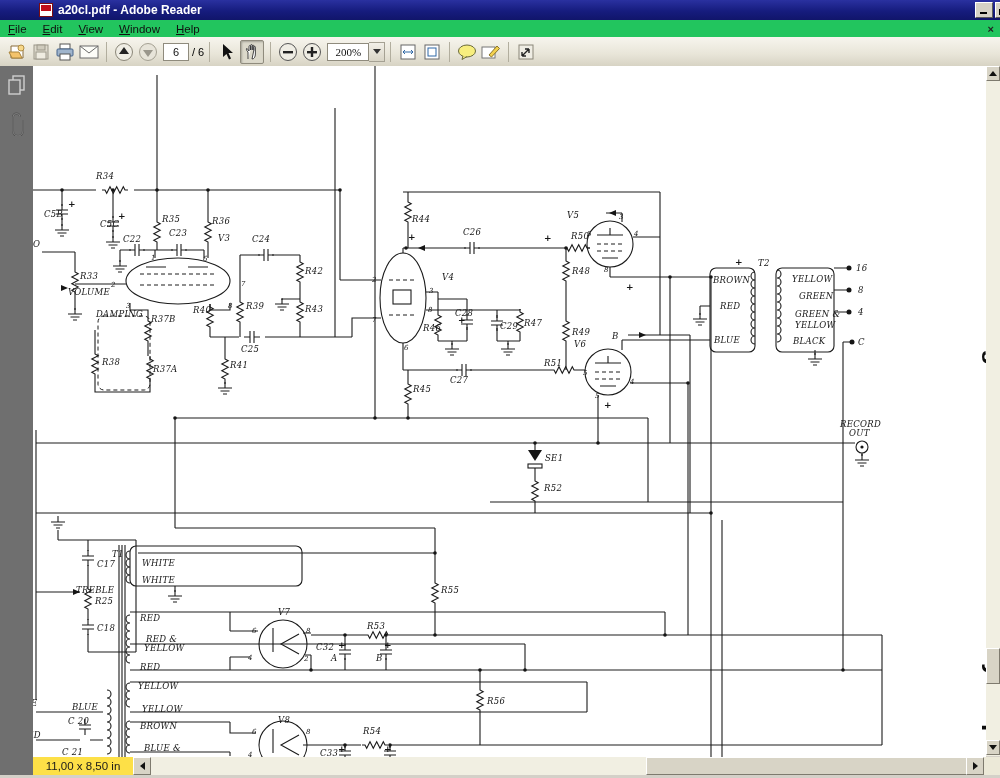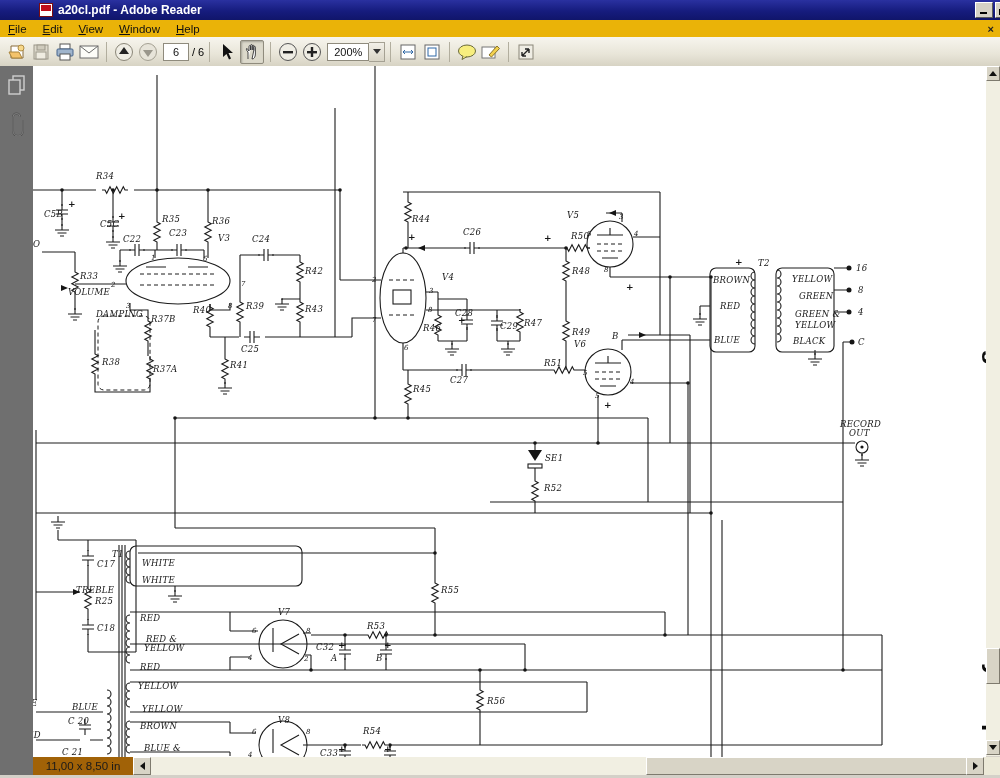--- a/index.html
+++ b/index.html
@@ -10,36 +10,36 @@
   #titlebar{position:absolute;left:0;top:0;width:1000px;height:20px;
     background:linear-gradient(180deg,#2a31a0 0%,#161c7e 55%,#10156a 100%);
     display:flex;align-items:center;color:#fff;font-weight:bold;font-size:12px;padding-left:36px;}
   #titlebar .app-ico{width:14px;height:14px;margin:0 5px 0 3px;background:#fff;
     border:1px solid #7a0c12;position:relative;box-sizing:border-box;}
   #titlebar .app-ico:before{content:"";position:absolute;left:1px;top:1px;right:1px;height:6px;background:#c00d1a;}
   .winbtns{margin-left:auto;display:flex;gap:2px;padding-right:3px;}
   .winbtn{width:16px;height:14px;background:#d6d2c6;border:1px solid;
     border-color:#fff #5a5a5a #5a5a5a #fff;display:flex;align-items:center;justify-content:center;}
   
-  #menubar{position:absolute;left:0;top:20px;width:1000px;height:17px;background:#eab308;
+  #menubar{position:absolute;left:0;top:20px;width:1000px;height:17px;background:#22c55e;
     display:flex;align-items:center;font-size:11.5px;color:#111;border-bottom:1px solid #d8d4c4;}
   .menu-item{padding:1px 8px;cursor:default;}
   .menu-item u{text-decoration:underline;}
   #menu-close{margin-left:auto;padding-right:6px;font-size:11px;color:#222;font-weight:bold;}
   
   #toolbar{position:absolute;left:0;top:37px;width:1000px;height:29px;
     background:linear-gradient(180deg,#f7f5ee 0%,#e8e5d8 60%,#d7d3c4 100%);
     border-bottom:1px solid #9e9a8e;display:flex;align-items:center;font-size:11px;}
   .tbtn{height:22px;min-width:22px;display:flex;align-items:center;justify-content:center;margin:0 1px;border-radius:2px;}
   .tbtn.pressed{background:#dcd9cb;border:1px solid #8f8b7d;box-shadow:inset 1px 1px 2px rgba(0,0,0,.25);}
   .tsep{width:1px;height:20px;background:#b2ae9e;margin:0 5px;}
   .pagebox,.zoombox{background:#fff;border:1px solid #8f8b7d;height:16px;display:flex;
      align-items:center;justify-content:center;font-size:11px;color:#111;}
   .pagebox{width:24px;}
-  .zoombox{width:40px;}
+  .zoombox{width:40px;font-family:Liberation Serif, serif;}
   .ddbtn{width:15px;height:18px;display:flex;align-items:center;justify-content:center;border:1px solid #a5a193;border-left:none;background:linear-gradient(180deg,#f2f0e8,#d9d5c6);}
   #tb-right{margin-left:auto;display:flex;align-items:center;height:100%;}
   .bluelink{color:#2d66a5;font-weight:bold;font-size:12.5px;padding:0 14px;}
   .tb-vsep{width:1px;height:18px;background:#b2ae9e;}
   
   #sidebar{position:absolute;left:0;top:66px;width:33px;height:709px;background:#6f6f6f;}
   #sidebar .sico{display:block;margin:8px auto 0 auto;width:20px;height:24px;}
   
   #page{position:absolute;left:33px;top:66px;width:953px;height:691px;background:#ffffff;overflow:hidden;}
   #schematic{position:absolute;left:0;top:0;}
@@ -56,21 +56,21 @@
   
   .sb-track{background:#f1efe2;}
   .sb-btn{background:#d8d4c6;border:1px solid;border-color:#fff #7e7a6e #7e7a6e #fff;
     display:flex;align-items:center;justify-content:center;box-sizing:border-box;}
   .sb-thumb{background:#d8d4c6;border:1px solid;border-color:#fff #7e7a6e #7e7a6e #fff;box-sizing:border-box;}
   #vscroll{position:absolute;left:986px;top:66px;width:14px;height:690px;}
   #vscroll .up{position:absolute;left:0;top:0;width:14px;height:15px;}
   #vscroll .thumb{position:absolute;left:0;top:582px;width:14px;height:36px;}
   #vscroll .down{position:absolute;left:0;top:674px;width:14px;height:15px;}
   #hrow{position:absolute;left:33px;top:757px;width:967px;height:18px;}
-  #sizebox{position:absolute;left:0;top:0;width:100px;height:18px;background:#a16207;
+  #sizebox{position:absolute;left:0;top:0;width:100px;height:18px;background:#fde047;
      font-size:11.5px;color:#1a1a1a;display:flex;align-items:center;justify-content:center;}
   #hleft{position:absolute;left:100px;top:0;width:18px;height:18px;}
   #htrack{position:absolute;left:118px;top:0;width:815px;height:18px;}
   #hthumb{position:absolute;left:495px;top:0;width:409px;height:18px;}
   #hright{position:absolute;left:933px;top:0;width:18px;height:18px;}
   #hcorner{position:absolute;left:951px;top:0;width:16px;height:18px;background:#ece9d8;}
   #statusstrip{position:absolute;left:0;top:775px;width:1000px;height:3px;background:#d4d0c8;}
 </style>
 </head>
 <body>

